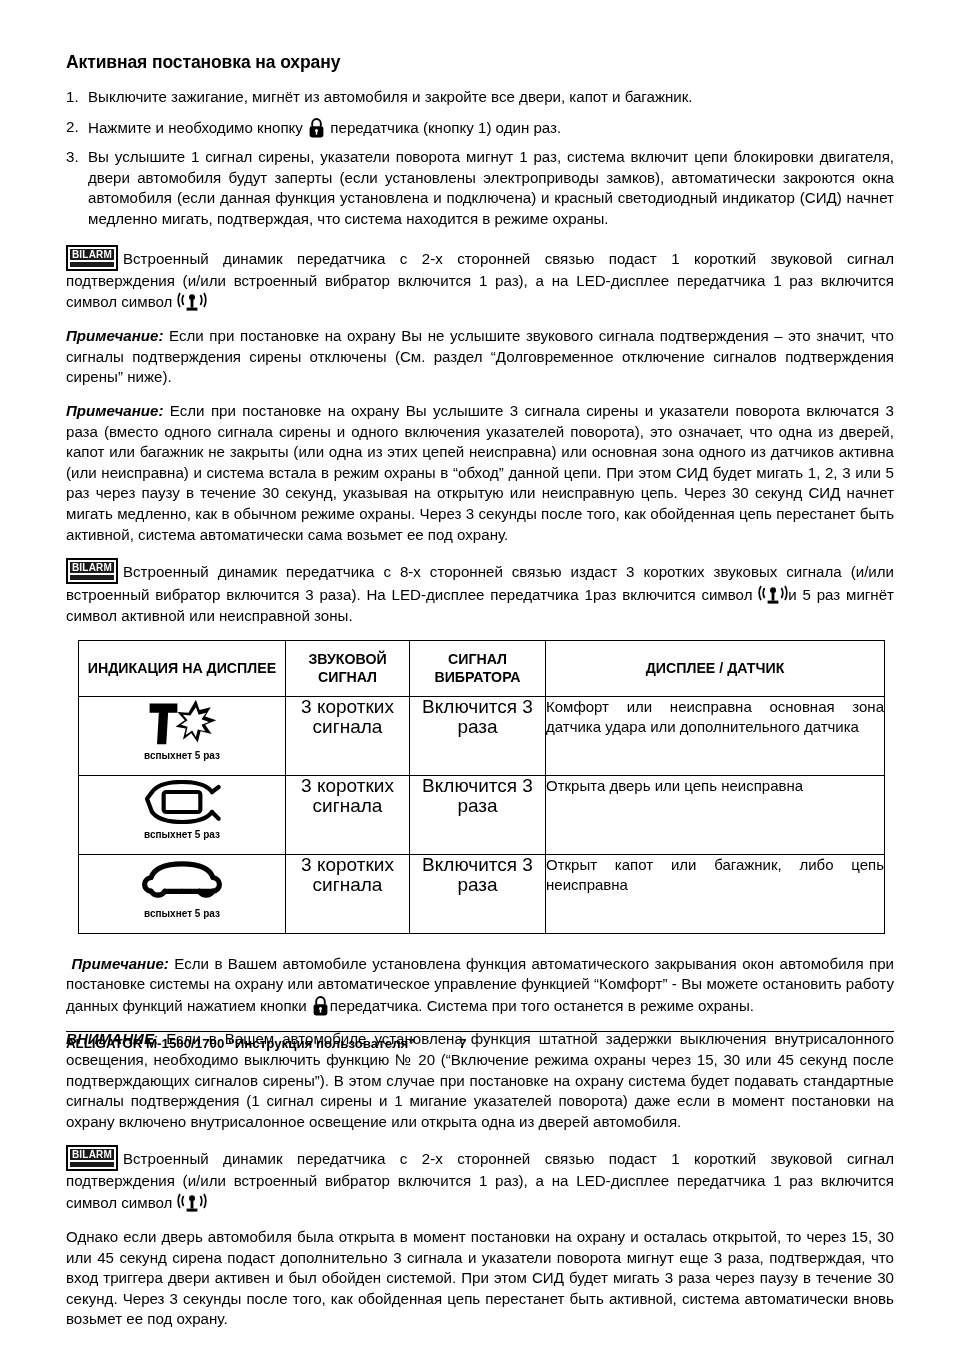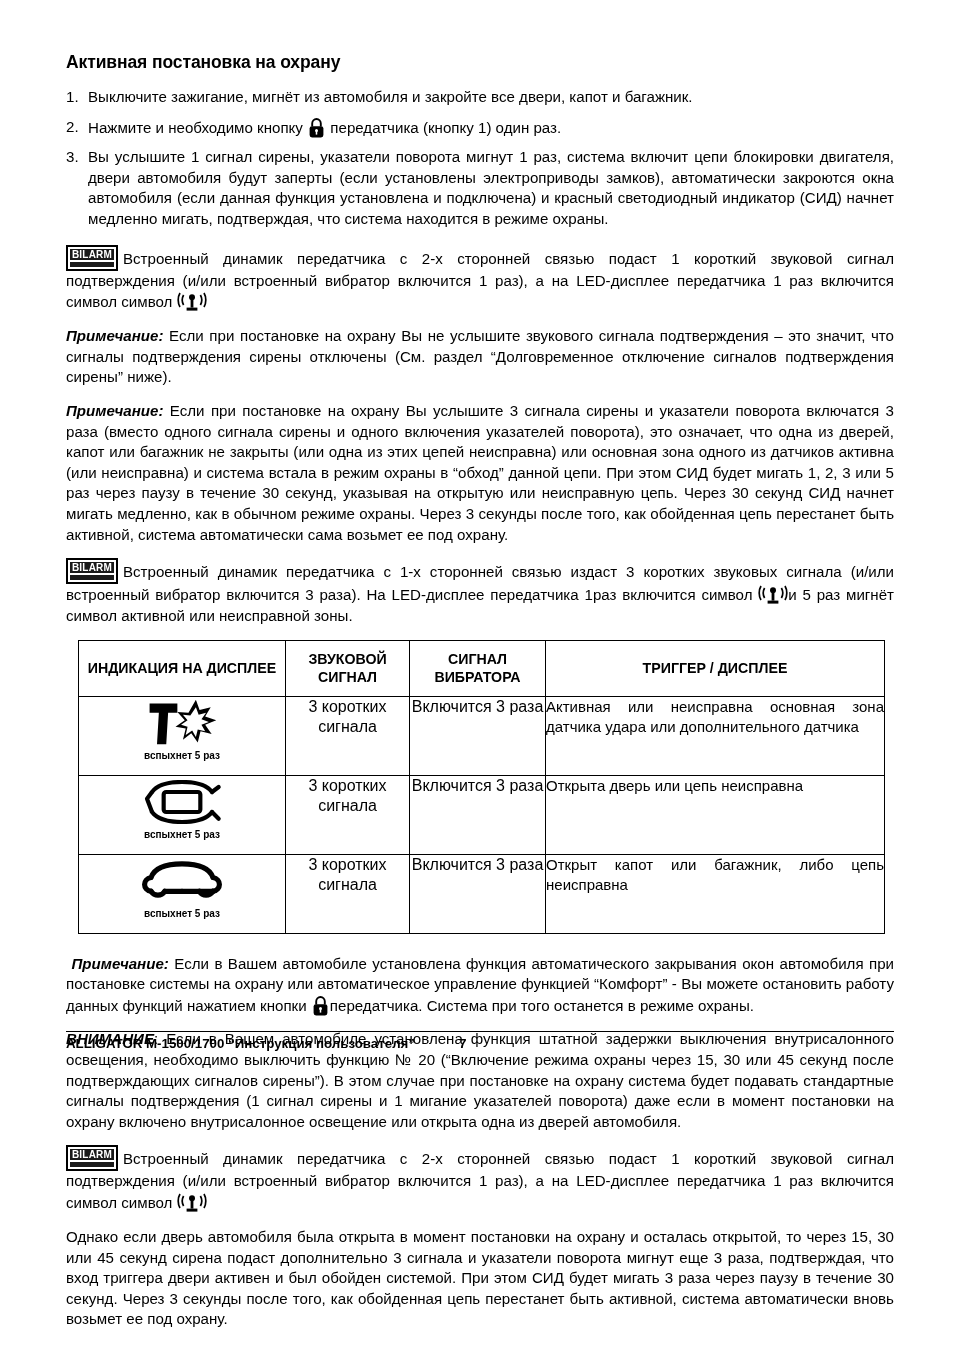--- a/index.html
+++ b/index.html
@@ -153,21 +153,21 @@
     align-items: center;
     justify-content: center;
   }
   td.iconcell .caption {
     font-size: 10px;
     font-weight: bold;
     margin-top: 1px;
   }
   td.midcell {
     text-align: center;
-    font-size: 16px;
+    font-size: 19px;
     line-height: 20.5px;
     padding: 11px 6px 6px 6px;
   }
   td.desccell {
     font-size: 15px;
     line-height: 20.5px;
     padding: 11px 9px 6px 10px;
     text-align: justify;
   }
 
@@ -265,21 +265,21 @@
       <span class="note-lead">Примечание:</span>
       <span>Если при постановке на охрану Вы услышите 3 сигнала сирены и указатели поворота включатся 3 раза (вместо одного сигнала сирены и одного включения указателей поворота), это означает, что одна из дверей, капот или багажник не закрыты (или одна из этих цепей неисправна) или основная зона одного из датчиков активна (или неисправна) и система встала в режим охраны в “обход” данной цепи. При этом СИД будет мигать 1, 2, 3 или 5 раз через паузу в течение 30 секунд, указывая на открытую или неисправную цепь. Через 30 секунд СИД начнет мигать медленно, как в обычном режиме охраны. Через 3 секунды после того, как обойденная цепь перестанет быть активной, система автоматически сама возьмет ее под охрану.</span>
     </p>
   </div>
 
   <div class="para-block">
     <p>
       <span class="bilarm">
         <span class="barTop">BILARM</span>
         <span class="barBot"></span>
-      </span><span>Встроенный динамик передатчика с 1-х сторонней связью издаст 3 коротких звуковых сигнала (и/или встроенный вибратор включится 3 раза). На LED-дисплее передатчика 1раз включится символ</span>
+      </span><span>Встроенный динамик передатчика с 8-х сторонней связью издаст 3 коротких звуковых сигнала (и/или встроенный вибратор включится 3 раза). На LED-дисплее передатчика 1раз включится символ</span>
       <span class="antenna">
         <svg viewBox="0 0 30 22" width="30" height="22" aria-hidden="true">
           <path d="M3.0 2.0 C0.6 6.0 0.6 12.0 3.0 16.0" fill="none" stroke="#000" stroke-width="1.7"></path>
           <path d="M6.6 4.0 C4.9 7.0 4.9 11.0 6.6 14.0" fill="none" stroke="#000" stroke-width="1.7"></path>
           <path d="M27.0 2.0 C29.4 6.0 29.4 12.0 27.0 16.0" fill="none" stroke="#000" stroke-width="1.7"></path>
           <path d="M23.4 4.0 C25.1 7.0 25.1 11.0 23.4 14.0" fill="none" stroke="#000" stroke-width="1.7"></path>
           <circle cx="15" cy="6.2" r="3.0" fill="#000"></circle>
           <rect x="13.6" y="8.6" width="2.8" height="8.0" fill="#000"></rect>
           <rect x="9.6" y="16.6" width="10.8" height="3.0" fill="#000"></rect>
         </svg>
@@ -292,40 +292,40 @@
       <col class="c1">
         <col class="c2">
         <col class="c3">
         <col class="c4">
     </colgroup>
     <thead>
       <tr>
         <th>ИНДИКАЦИЯ НА ДИСПЛЕЕ</th>
         <th>ЗВУКОВОЙ СИГНАЛ</th>
         <th>СИГНАЛ ВИБРАТОРА</th>
-        <th>ТРИГГЕР / ДИСПЛЕЕ</th>
+        <th>ДИСПЛЕЕ / ДАТЧИК</th>
       </tr>
     </thead>
     <tbody>
       <tr>
         <td class="iconcell">
           <div class="glyphwrap">
             <svg viewBox="0 0 90 54" width="86" height="50" aria-hidden="true">
 
               <path d="M10 6 L40 6 L40 16 L30 16 L28 50 L18 50 L20 16 L10 16 Z" fill="#000"></path>
 
               <path d="M60 2 L64 13 L76 10 L70 20 L82 24 L70 29 L77 39 L65 36 L62 48 L55 38 L46 45 L49 33 L38 31 L48 24 L40 15 L52 16 Z" fill="#000"></path>
               <path d="M60 10 L63 18 L71 16 L66 23 L74 26 L66 29 L70 36 L62 34 L60 42 L56 35 L49 40 L51 31 L44 29 L51 24 L46 18 L54 19 Z" fill="#fff"></path>
             </svg>
           </div>
           <div class="caption">вспыхнет 5 раз</div>
         </td>
         <td class="midcell">3 коротких сигнала</td>
         <td class="midcell">Включится 3 раза</td>
-        <td class="desccell">Активная или неисправна основная зона датчика удара или дополнительного датчика</td>
+        <td class="desccell">Комфорт или неисправна основная зона датчика удара или дополнительного датчика</td>
       </tr>
       <tr>
         <td class="iconcell">
           <div class="glyphwrap">
             <svg viewBox="0 0 96 52" width="80" height="44" aria-hidden="true">
               <path d="M12 14 C18 6 30 2 48 2 C66 2 78 6 84 14" fill="none" stroke="#000" stroke-width="5" stroke-linecap="round"></path>
               <path d="M12 38 C18 46 30 50 48 50 C66 50 78 46 84 38" fill="none" stroke="#000" stroke-width="5" stroke-linecap="round"></path>
               <path d="M12 14 L6 22 L12 38" fill="none" stroke="#000" stroke-width="5" stroke-linejoin="round"></path>
               <path d="M84 14 L92 8" fill="none" stroke="#000" stroke-width="5" stroke-linecap="round"></path>
               <path d="M84 38 L92 46" fill="none" stroke="#000" stroke-width="5" stroke-linecap="round"></path>

